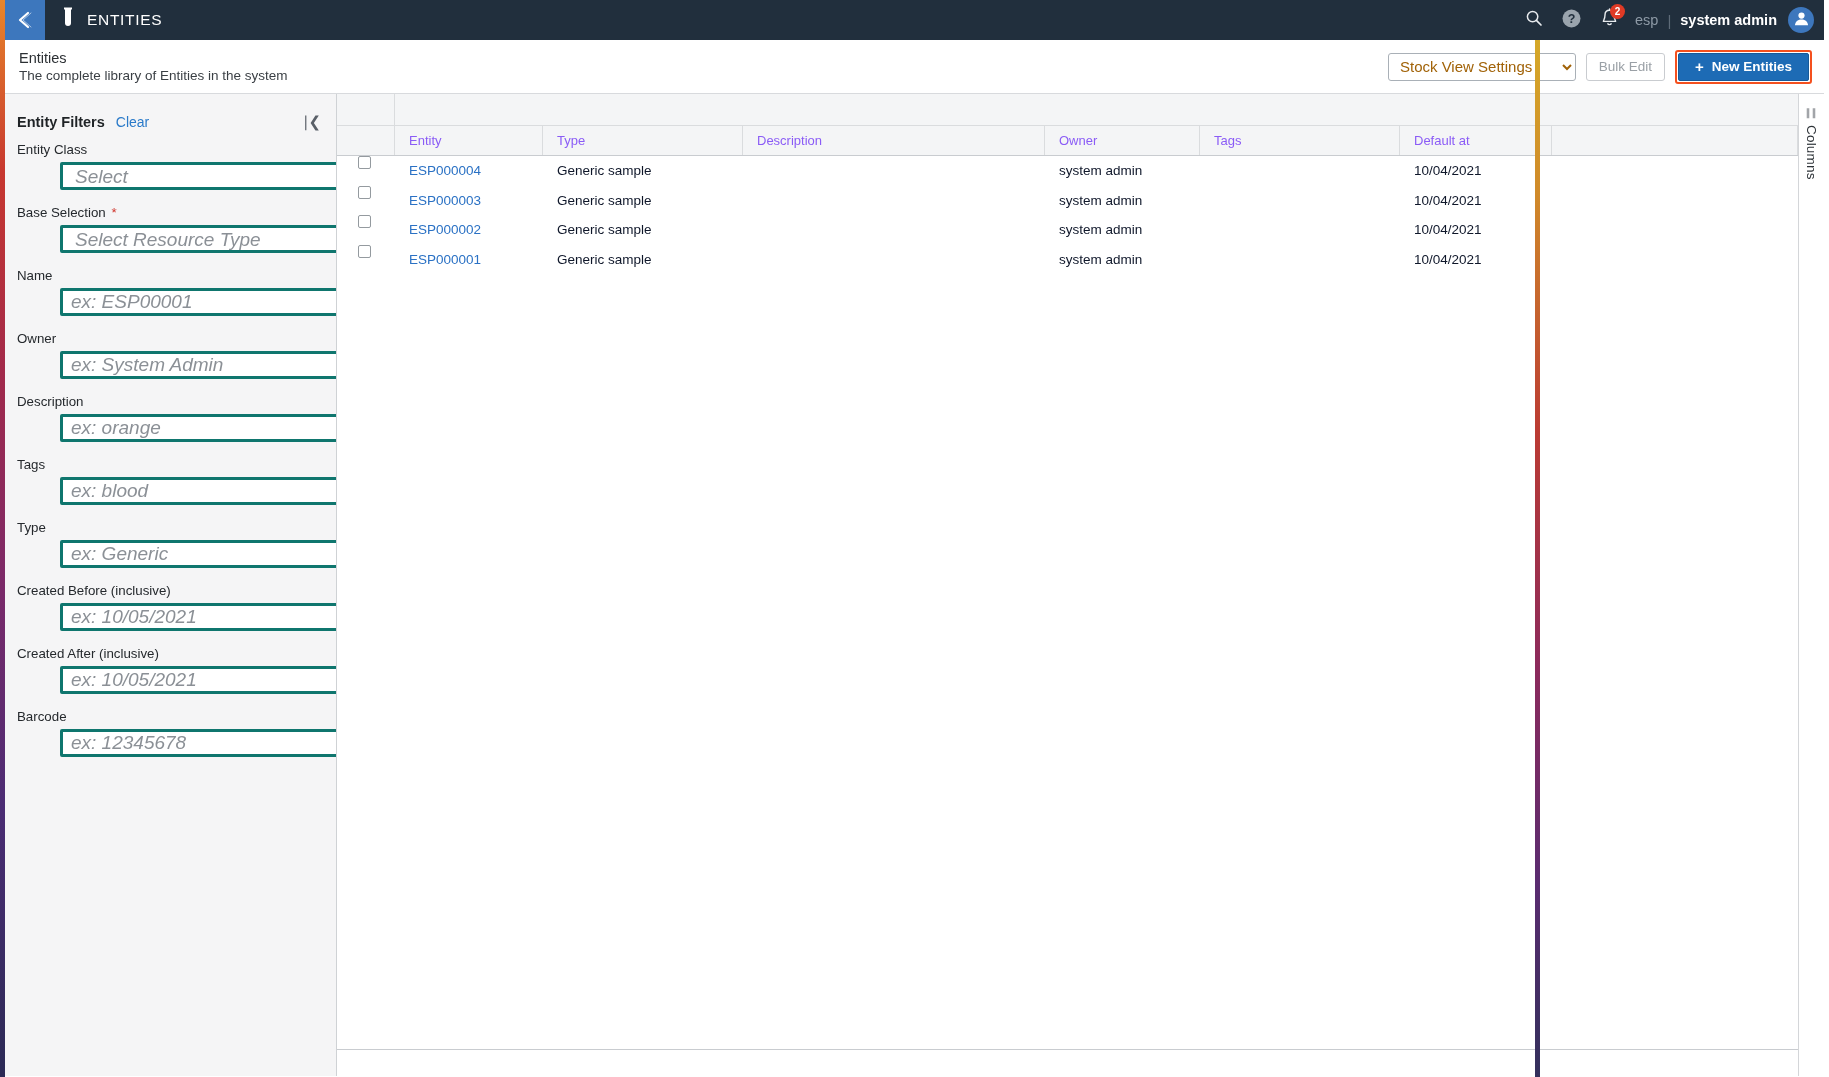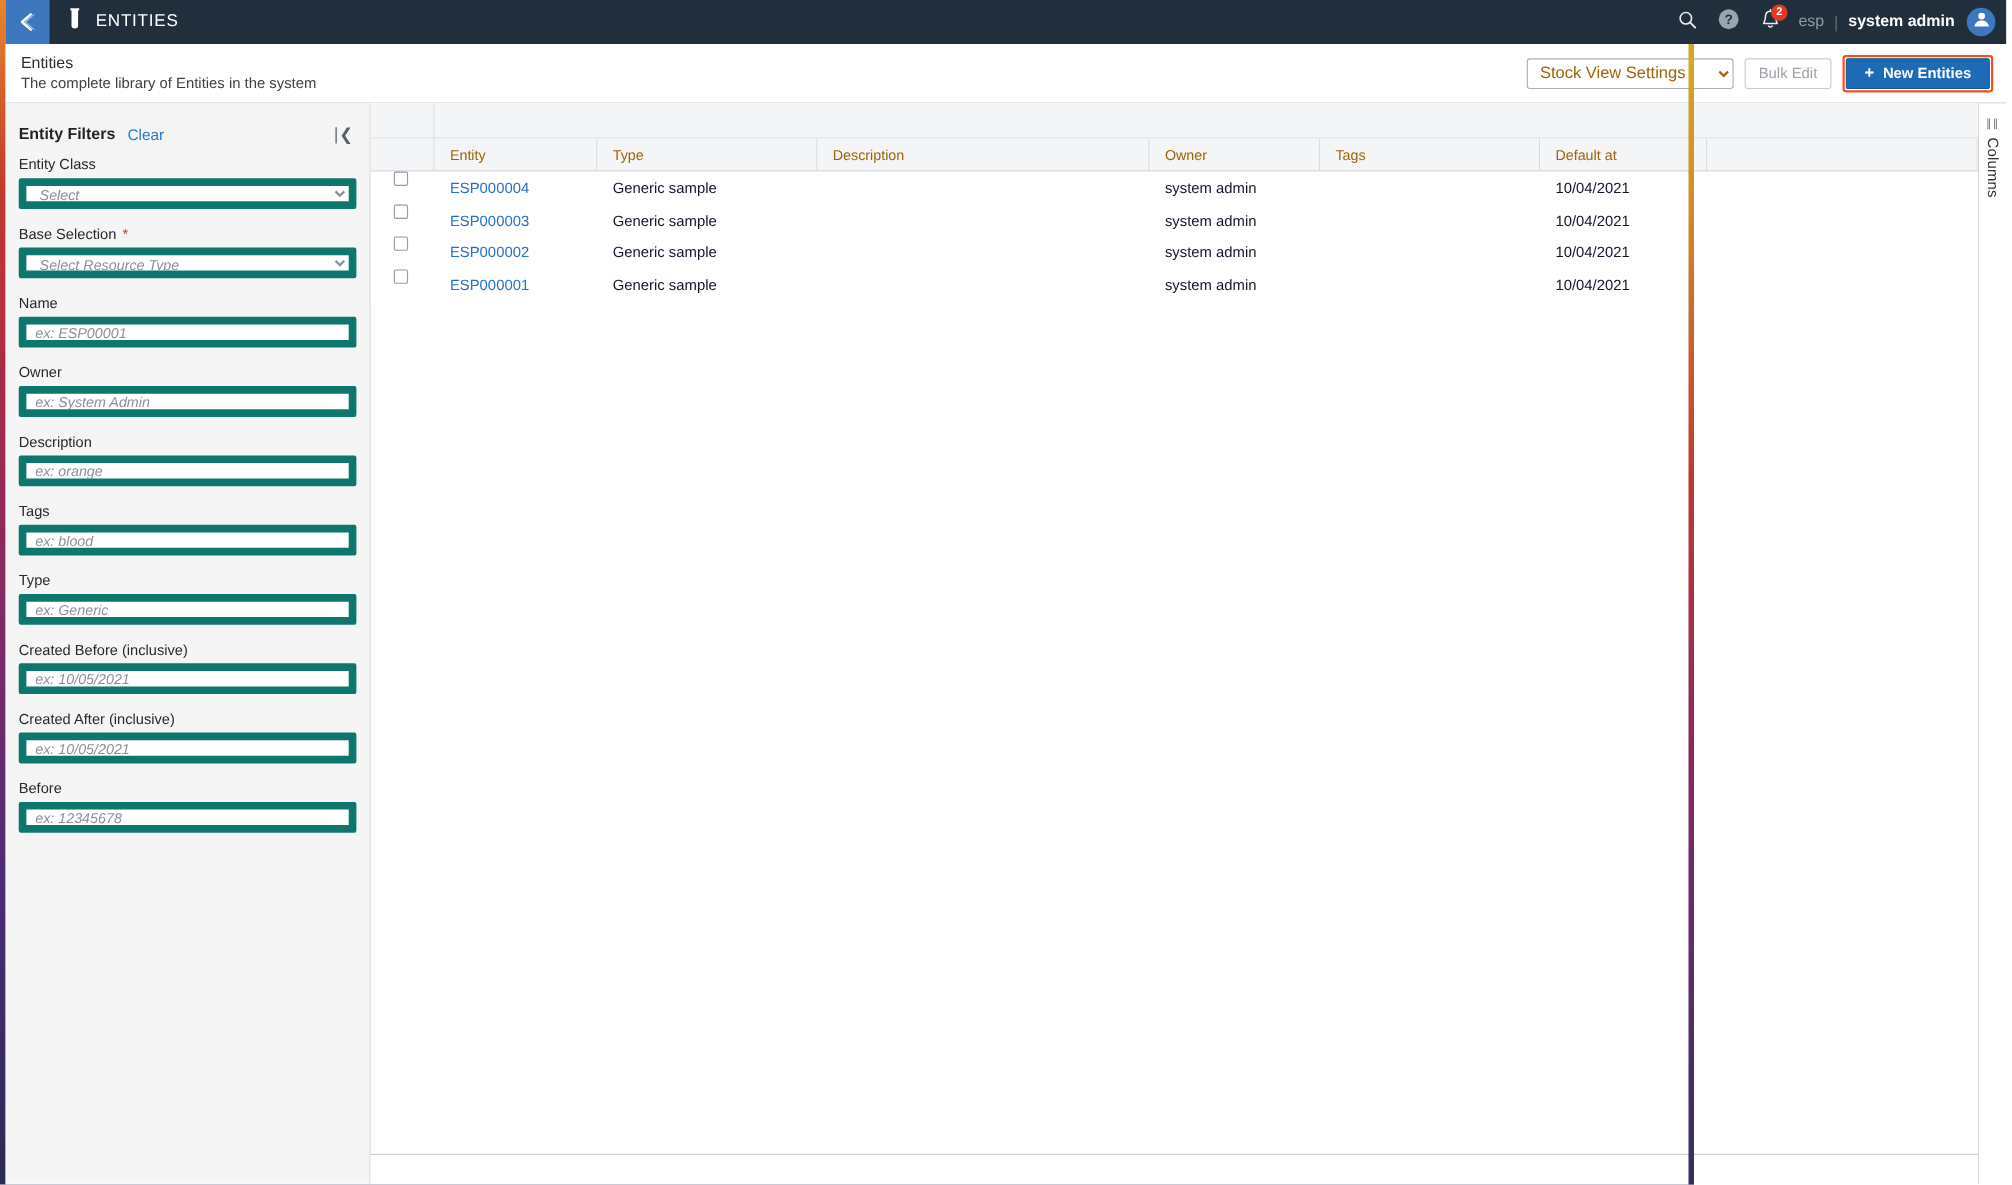--- a/index.html
+++ b/index.html
@@ -244,27 +244,28 @@
   .field-label {
     font-size: 13.3px;
     color: #25292d;
     margin-bottom: 5px;
     display: block;
   }
   .req { color: #d0342c; margin-left: 2px; }
   .field-input, .field-select {
     width: 100%;
     height: 28px;
-    border: 7px solid #0f766e;
+    border: 3px solid #0f766e;
     border-radius: 2px;
     background: #ffffff;
-    font-size: 13px;
+    font-size: 19px;
     padding: 0 8px;
     color: #222;
     font-family: "Liberation Sans", sans-serif;
+    margin-left: 43px;
   }
   .field-input::placeholder { color: #8b9096; font-style: italic; }
   .field-select {
     color: #8b9096;
     font-style: italic;
     cursor: pointer;
     padding-right: 4px;
   }
 
   
@@ -313,21 +314,21 @@
     background: #f4f5f6;
     border-bottom: 1px solid #c9ccd0;
     align-items: stretch;
   }
   .col-check {
     width: 58px; flex: 0 0 58px;
     border-right: 1px solid #dadcde;
   }
   .col-head {
     font-size: 13px;
-    color: #a16207;
+    color: #8b5cf6;
     display: flex; align-items: center;
     padding-left: 14px;
     border-right: 1px solid #dadcde;
     white-space: nowrap;
     overflow: hidden;
   }
   .col-spacer { flex: 1 1 auto; }
 
   .c-entity { width: 148px; flex: 0 0 148px; }
   .c-type { width: 200px; flex: 0 0 200px; }
@@ -507,21 +508,21 @@
       <div id="filters-fields">
             <div class="field"><label class="field-label">Entity Class</label><select class="field-select"><option>Select</option></select></div>
             <div class="field"><label class="field-label">Base Selection <span class="req">*</span></label><select class="field-select"><option>Select Resource Type</option></select></div>
             <div class="field"><label class="field-label">Name</label><input type="text" class="field-input" placeholder="ex: ESP00001" style=""></div>
             <div class="field"><label class="field-label">Owner</label><input type="text" class="field-input" placeholder="ex: System Admin" style=""></div>
             <div class="field"><label class="field-label">Description</label><input type="text" class="field-input" placeholder="ex: orange" style=""></div>
             <div class="field"><label class="field-label">Tags</label><input type="text" class="field-input" placeholder="ex: blood" style=""></div>
             <div class="field"><label class="field-label">Type</label><input type="text" class="field-input" placeholder="ex: Generic" style=""></div>
             <div class="field"><label class="field-label">Created Before (inclusive)</label><input type="text" class="field-input" placeholder="ex: 10/05/2021" style=""></div>
             <div class="field"><label class="field-label">Created After (inclusive)</label><input type="text" class="field-input" placeholder="ex: 10/05/2021" style=""></div>
-            <div class="field"><label class="field-label">Before</label><input type="text" class="field-input" placeholder="ex: 12345678" style=""></div>
+            <div class="field"><label class="field-label">Barcode</label><input type="text" class="field-input" placeholder="ex: 12345678" style=""></div>
           </div>
     </div>
 
     <div id="table-area">
       <div id="table-scroll">
 
         <div id="group-header-row">
           <div class="gh-check"></div>
           <div class="gh-rest"></div>
         </div>

